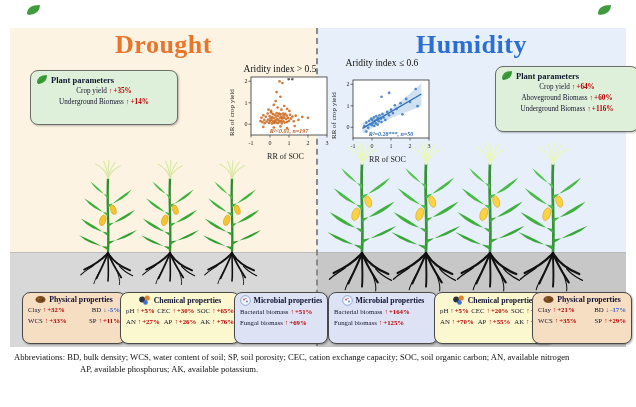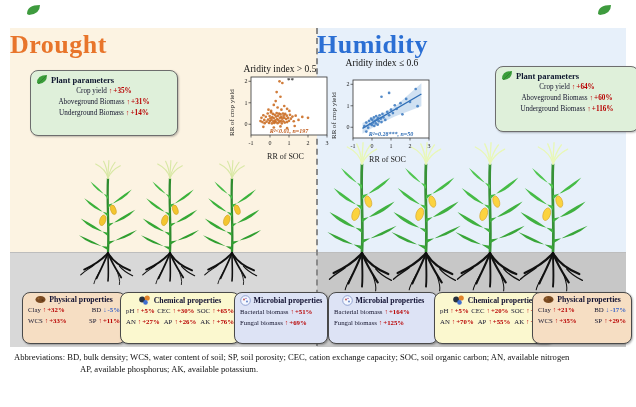--- a/index.html
+++ b/index.html
@@ -6,21 +6,21 @@
   #stage{position:relative;width:636px;height:407px;background:#fff;overflow:hidden;
          font-family:"Liberation Serif","DejaVu Serif",serif;}
   .panel{position:absolute;top:28px;height:318px;}
   #panel-drought{left:10px;width:307px;background:#FCF3E2;}
   #panel-humidity{left:317px;width:309px;background:#E7F0FA;}
   #divider{position:absolute;left:316px;top:28px;height:318px;width:0;
            border-left:2px dashed #8a8a8a;z-index:5;}
   .soil{position:absolute;top:252px;height:94px;z-index:2;border-top:1px solid #bdbdbd;}
   #soil-left{left:10px;width:307px;background:#D8D8D8;}
   #soil-right{left:317px;width:309px;background:#C7C7C7;}
-  .panel-title{position:absolute;top:30px;width:307px;font-size:26px;
+  .panel-title{position:absolute;top:30px;width:307px;text-align:center;font-size:26px;
                font-weight:bold;z-index:4;letter-spacing:.5px;}
   #title-drought{left:10px;}
   #title-humidity{left:317px;width:309px;}
 
   
   .plant-box{position:absolute;z-index:6;background:#DFF0DA;border:1.4px solid #6d6d6d;
              border-radius:8px;padding:3px 5px 16px 5px;box-shadow:1px 1px 2px rgba(0,0,0,.25);}
   .pb-header{display:flex;align-items:center;gap:3px;font-weight:bold;font-size:8.5px;color:#101830;}
   .pb-item{font-size:7.2px;color:#15152e;line-height:1.55;white-space:nowrap;text-align:center;}
 
@@ -125,21 +125,20 @@
 
   <div class="plant-box" style="left:30px;top:70px;width:136px">
     <div class="pb-header">
       <svg width="12" height="12">
           <path d="M1,9 Q1,1 11,1 Q11,9 3,10 Z" fill="#3A9D3A"></path>
           <path d="M2,10 Q6,6 10,2" stroke="#2c7a2c" stroke-width="0.7" fill="none"></path>
         </svg>
       <span>Plant parameters</span>
     </div>
     <div class="pb-item"><span class="plbl">Crop yield</span><span class="arrow">↑</span><span class="val">+35%</span></div>
-    <div class="pb-item"><span class="plbl">Aboveground Biomass</span><span class="arrow">↑</span><span class="val">+31%</span></div>
     <div class="pb-item"><span class="plbl">Underground Biomass</span><span class="arrow">↑</span><span class="val">+14%</span></div>
   </div>
 
   <div class="plant-box" style="left:495px;top:66px;width:132px">
     <div class="pb-header">
       <svg width="12" height="12">
           <path d="M1,9 Q1,1 11,1 Q11,9 3,10 Z" fill="#3A9D3A"></path>
           <path d="M2,10 Q6,6 10,2" stroke="#2c7a2c" stroke-width="0.7" fill="none"></path>
         </svg>
       <span>Plant parameters</span>

